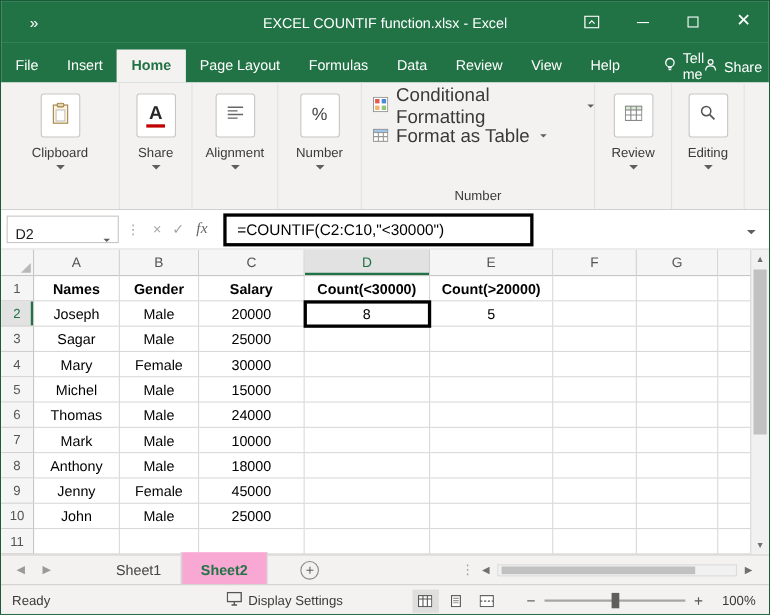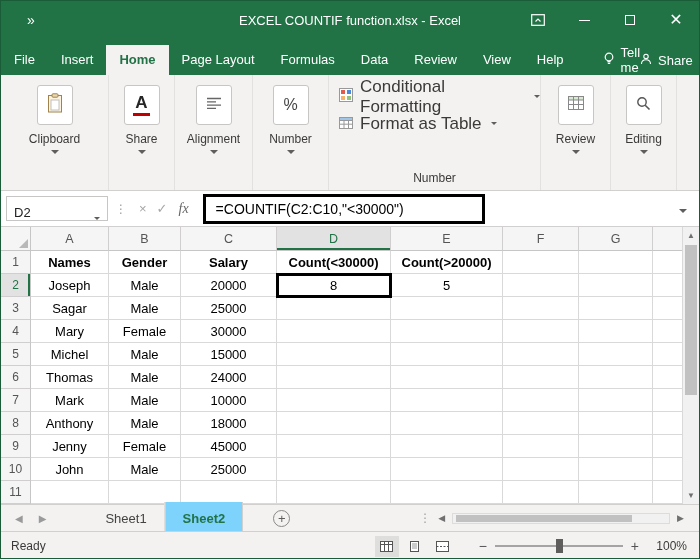--- a/index.html
+++ b/index.html
@@ -68,21 +68,21 @@
   .vscroll { position:absolute; top:226px; right:0; width:17px; height:277px; background:#f1f1f1; border-left:1px solid var(--gridline); }
   .vs-btn { height:17px; display:flex; align-items:center; justify-content:center; font-size:8px; color:#707070; }
   .vs-btn.down { position:absolute; bottom:0; left:0; right:0; }
   .vs-thumb { position:absolute; top:18px; left:2px; right:2px; height:150px; background:#c1c1c1; }
 
   
   .sheetbar { position:absolute; top:503px; left:0; right:0; height:27px; background:var(--ribbon-bg); border-top:1px solid var(--line); display:flex; align-items:center; font-size:13px; }
   .sb-nav { color:#9a9a9a; font-size:10px; margin-left:14px; display:flex; gap:16px; }
   .stabs { display:flex; margin-left:42px; height:32px; }
   .stab { padding:0 17px; display:flex; align-items:center; color:#444; border-right:1px solid #e0dedc; cursor:default; }
-  .stab.active { background:#7dd3fc; color:var(--green); font-weight:bold; box-shadow:inset 0 -2px 0 var(--green); border-left:1px solid var(--line); border-right:1px solid var(--line); }
+  .stab.active { background:#f9a8d4; color:var(--green); font-weight:bold; box-shadow:inset 0 -2px 0 var(--green); border-left:1px solid var(--line); border-right:1px solid var(--line); }
   .newsheet { width:17px; height:17px; border:1px solid #8a8886; border-radius:50%; margin-left:30px; display:flex; align-items:center; justify-content:center; color:#605e5c; font-size:13px; line-height:1; }
   .sb-dots { margin-left:auto; color:#a0a0a0; font-size:12px; }
   .hs-arrow { color:#707070; font-size:9px; margin:0 7px; }
   .hs-track { width:218px; height:11px; background:#f1f1f1; border:1px solid #dcdcdc; position:relative; }
   .hs-thumb { position:absolute; top:1px; left:3px; width:176px; height:7px; background:#c1c1c1; }
   .sb-endpad { width:8px; }
 
   
   .statusbar { position:absolute; top:530px; left:0; right:0; height:29px; background:var(--ribbon-bg); border-top:1px solid var(--line); display:flex; align-items:center; font-size:12px; color:#3b3a39; }
   .sb-ready { margin-left:10px; }
@@ -426,20 +426,29 @@
     <span class="hs-arrow">◀</span>
     <span class="hs-track">
       <span class="hs-thumb"></span>
     </span>
     <span class="hs-arrow">▶</span>
     <span class="sb-endpad"></span>
   </div>
 
   <div class="statusbar">
     <span class="sb-ready">Ready</span>
+    <span class="disp-set">
+      <span>
+        <svg width="14" height="13" viewBox="0 0 14 13">
+            <rect x="0.7" y="0.7" width="12.6" height="8.2" fill="none" stroke="#555" stroke-width="1.2"></rect>
+            <path d="M4.5 12h5M7 9.3V12" stroke="#555" stroke-width="1.2"></path>
+          </svg>
+      </span>
+      <span>Display Settings</span>
+    </span>
     <span class="views">
       <span class="view-btn active">
         <svg width="13" height="11" viewBox="0 0 13 11">
             <rect x="0.5" y="0.5" width="12" height="10" fill="#fff" stroke="#555"></rect>
             <path d="M0.5 3.5h12M4.5 0.5v10M8.5 0.5v10" stroke="#555"></path>
           </svg>
       </span>
       <span class="view-btn">
         <svg width="13" height="11" viewBox="0 0 13 11">
             <rect x="2.5" y="0.5" width="8" height="10" fill="#fff" stroke="#555"></rect>

